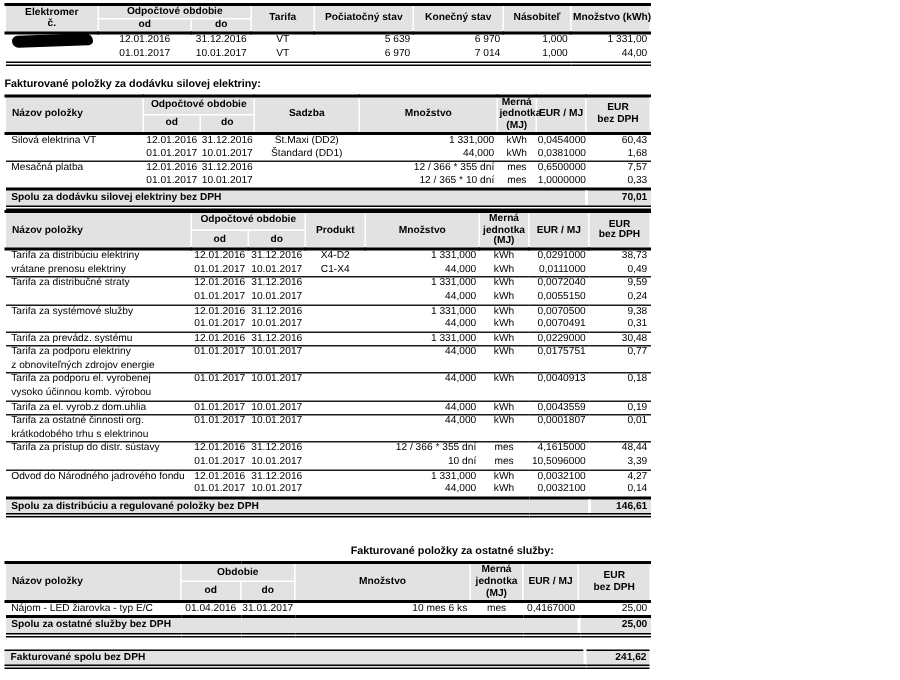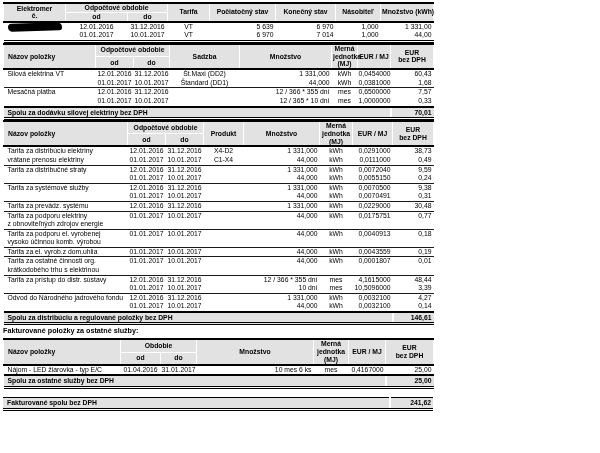--- a/index.html
+++ b/index.html
@@ -18,21 +18,21 @@
   tbody tr.sep td{border-top:1px solid #1a1a1a;}
   tr.dbl td{border-bottom:3px double #000;}
   tfoot td{background:#e2e2e2;font-weight:bold;border-top:2px solid #000;border-bottom:3px double #000;line-height:9.4px;}
   .grand td{background:#e2e2e2;font-weight:bold;border-top:1px solid #000;border-bottom:3px double #000;line-height:9.8px;}
   .cl{text-align:left;padding-left:4px;}
   .cc{text-align:center;}
   .cd{text-align:center;}
   .cr{text-align:right;padding-right:2px;}
   .gapL{border-left:2px solid #fff;}
   .sec-title{font-weight:bold;font-size:7.2px;line-height:8px;margin:8px 0 3px 0;}
-  .sec-title.big-gap{margin-top:2px;}
+  .sec-title.big-gap{margin-top:18px;text-align:center;}
   .redact{display:inline-block;width:54px;height:8px;background:#000;border-radius:5px 7px 4px 6px;transform:rotate(-2deg);vertical-align:middle;}
   .grand-wrap{margin-top:8px;}
 </style>
 </head>
 <body>
 
 <div class="page">
 
   <table class="tbl t1">
     <colgroup>
@@ -80,20 +80,21 @@
         <td class="cd">10.01.2017</td>
         <td class="cc">VT</td>
         <td class="cr">6 970</td>
         <td class="cr">7 014</td>
         <td class="cr">1,000</td>
         <td class="cr">44,00</td>
       </tr>
     </tbody>
   </table>
 
+  <div class="sec-title">Fakturované položky za dodávku silovej elektriny:</div>
   <table class="tbl">
     <colgroup>
       <col style="width:92px">
         <col style="width:38px">
         <col style="width:36px">
         <col style="width:70px">
       <col style="width:92px">
         <col style="width:26px">
         <col style="width:33px">
         <col style="width:43px">

